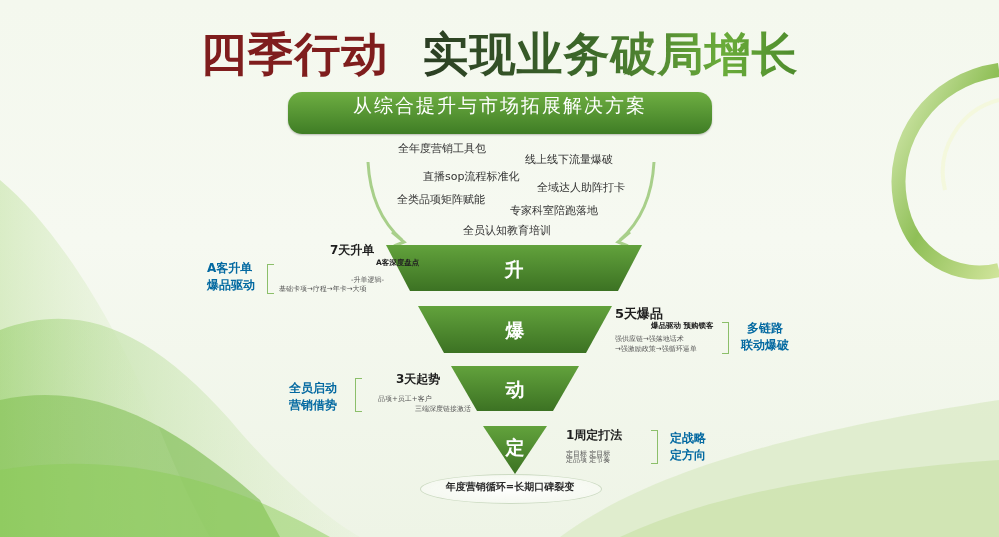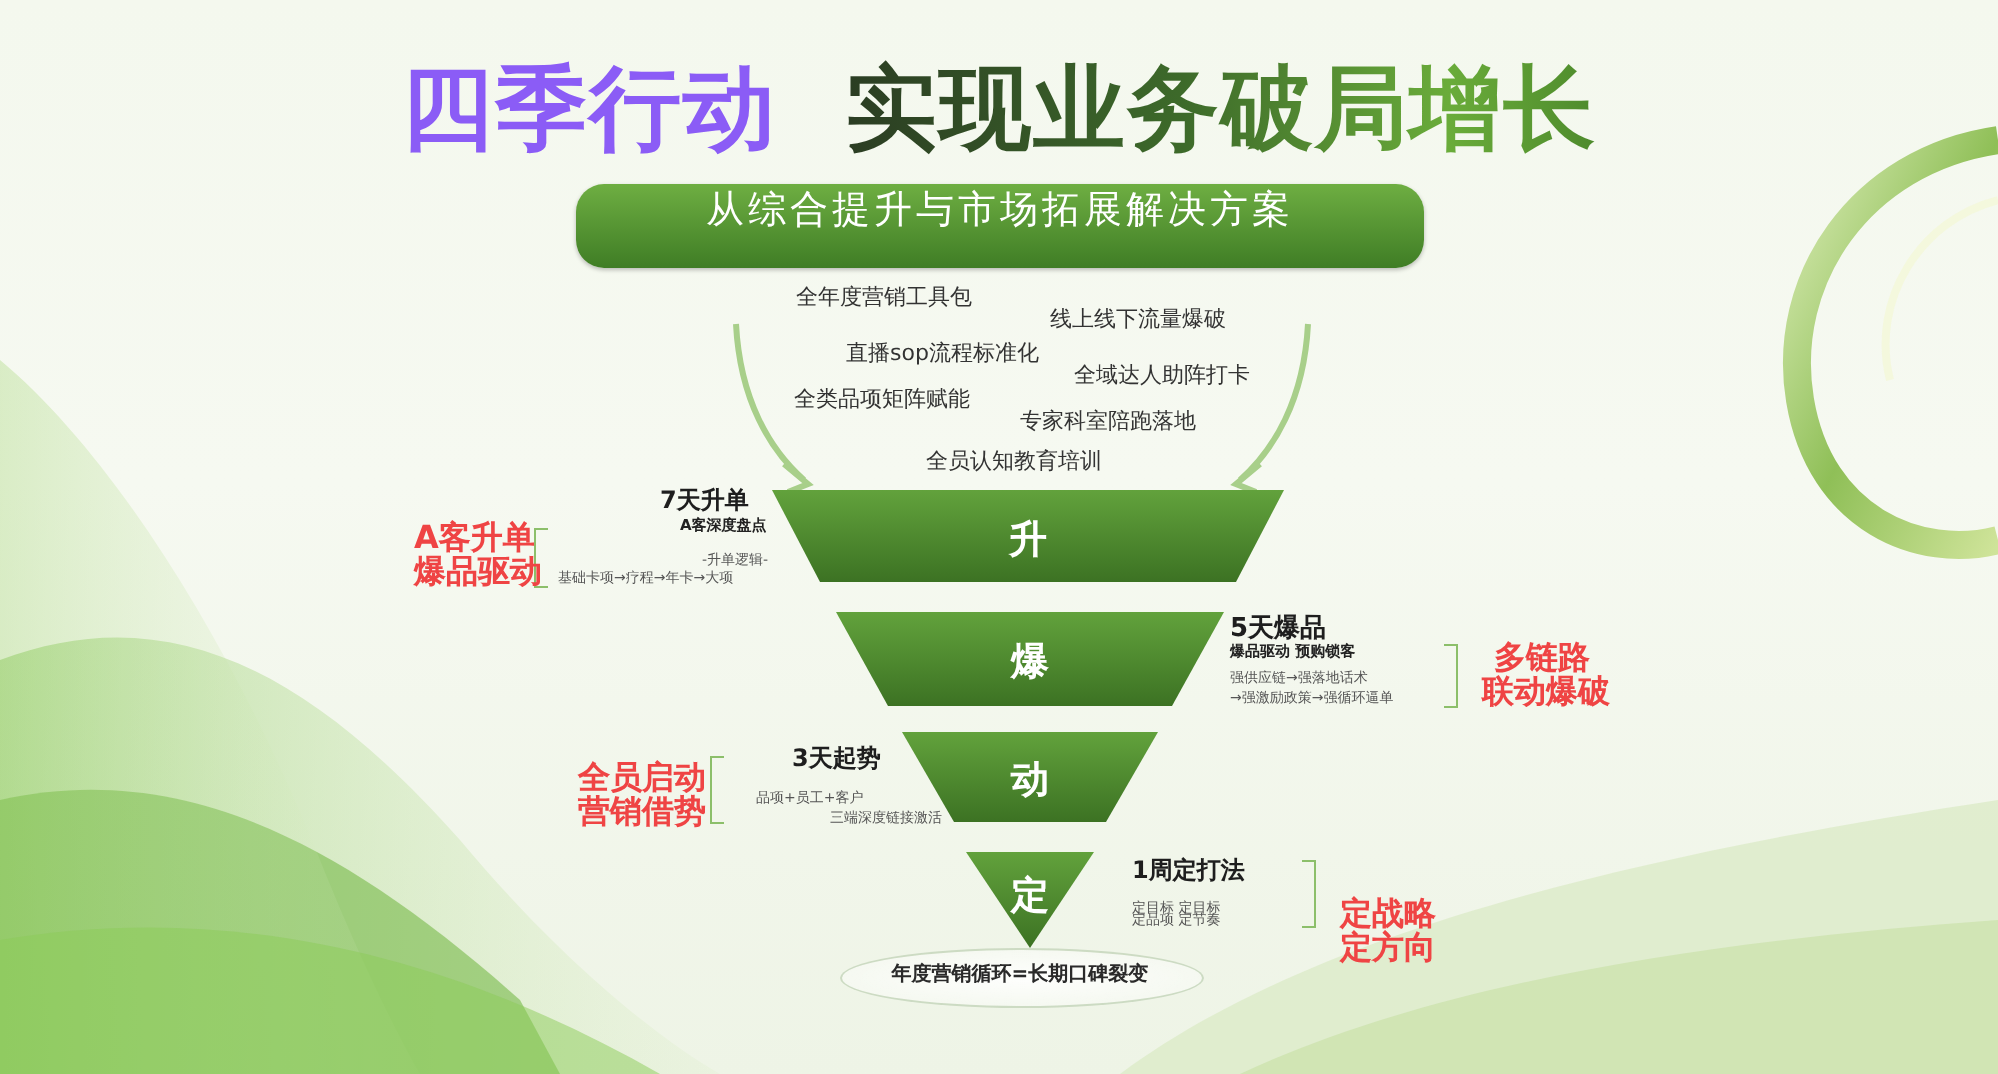--- a/index.html
+++ b/index.html
@@ -4,35 +4,35 @@
 <style>
   html,body{margin:0;padding:0;}
   body{width:999px;height:537px;overflow:hidden;position:relative;
     font-family:"DejaVu Sans","Liberation Sans",sans-serif;
     background:linear-gradient(180deg,#f4f8ee 0%,#f6f9f1 45%,#eef4e6 100%);}
   .bg{position:absolute;inset:0;overflow:hidden;}
   .bg svg{position:absolute;left:0;top:0;}
   .title{position:absolute;left:0;width:999px;top:26px;text-align:center;
     font-family:"DejaVu Serif","Liberation Serif",serif;font-weight:bold;font-size:46px;letter-spacing:1px;
     color:#2c3a22;line-height:56px;}
-  .title .t1{color:#8b5cf6;text-align:right;}
+  .title .t1{color:#7f1d1d;text-align:right;}
   .title .t2{background:linear-gradient(90deg,#2b3d23 0%,#3d6a2a 45%,#6aac3a 80%,#4d8a2c 100%);
     -webkit-background-clip:text;background-clip:text;color:transparent;}
   .pill{position:absolute;left:288px;top:92px;width:424px;height:42px;border-radius:14px;
     background:linear-gradient(180deg,#6eae42 0%,#3f7d25 100%);box-shadow:0 1px 2px rgba(0,0,0,.25);
     color:#fff;font-size:19px;text-align:center;line-height:27px;letter-spacing:2px;}
   .kw{position:absolute;font-size:11px;color:#333;white-space:nowrap;}
   .arrow{position:absolute;}
   .tier{position:absolute;}
   .tier svg{position:absolute;left:0;top:0;}
   .tier .lbl{position:absolute;left:0;width:100%;text-align:center;color:#fff;font-weight:bold;font-size:19px;}
   .head{position:absolute;font-weight:bold;color:#1e1e1e;white-space:nowrap;}
   .sub{position:absolute;font-size:7px;color:#555;white-space:nowrap;line-height:9px;}
-  .subb{position:absolute;font-size:7.5px;color:#222;font-weight:bold;white-space:nowrap;}
-  .side{position:absolute;color:#ef4444;font-weight:bold;font-size:16px;line-height:17px;white-space:nowrap;}
+  .subb{position:absolute;font-size:7.5px;color:#222;font-weight:bold;white-space:nowrap;margin-left:36px;}
+  .side{position:absolute;color:#0369a1;font-weight:bold;font-size:12px;line-height:17px;white-space:nowrap;}
   .brk{position:absolute;border:1.5px solid #8cbf6a;}
   .brk.l{border-right:none;}
   .brk.r{border-left:none;}
   .ellipse{position:absolute;left:420px;top:474px;width:180px;height:28px;border-radius:50%;
     border:1px solid rgba(200,215,190,.9);background:radial-gradient(ellipse at center,rgba(255,255,255,.9),rgba(255,255,255,.2));}
   .foot{position:absolute;left:420px;top:480px;width:180px;text-align:center;font-size:10px;font-weight:bold;color:#2a2a2a;}
 </style>
 </head>
 <body>
 
@@ -172,21 +172,21 @@
 <div class="side" style="left:289px;top:380px;">
   <div>全员启动</div>
     <div>营销借势</div>
 </div>
 
 
 <div class="head" style="left:566px;top:427px;font-size:12px;">1周定打法</div>
 <div class="sub" style="left:566px;top:450px;">定目标 定目标</div>
 <div class="sub" style="left:566px;top:456px;">定品项 定节奏</div>
 <div class="brk r" style="left:651px;top:430px;width:6px;height:32px;"></div>
-<div class="side" style="left:670px;top:430px;margin-top:18px;">
+<div class="side" style="left:670px;top:430px;">
   <div>定战略</div>
     <div>定方向</div>
 </div>
 
 <div class="ellipse"></div>
 <div class="foot">年度营销循环=长期口碑裂变</div>
 
 
 
 

